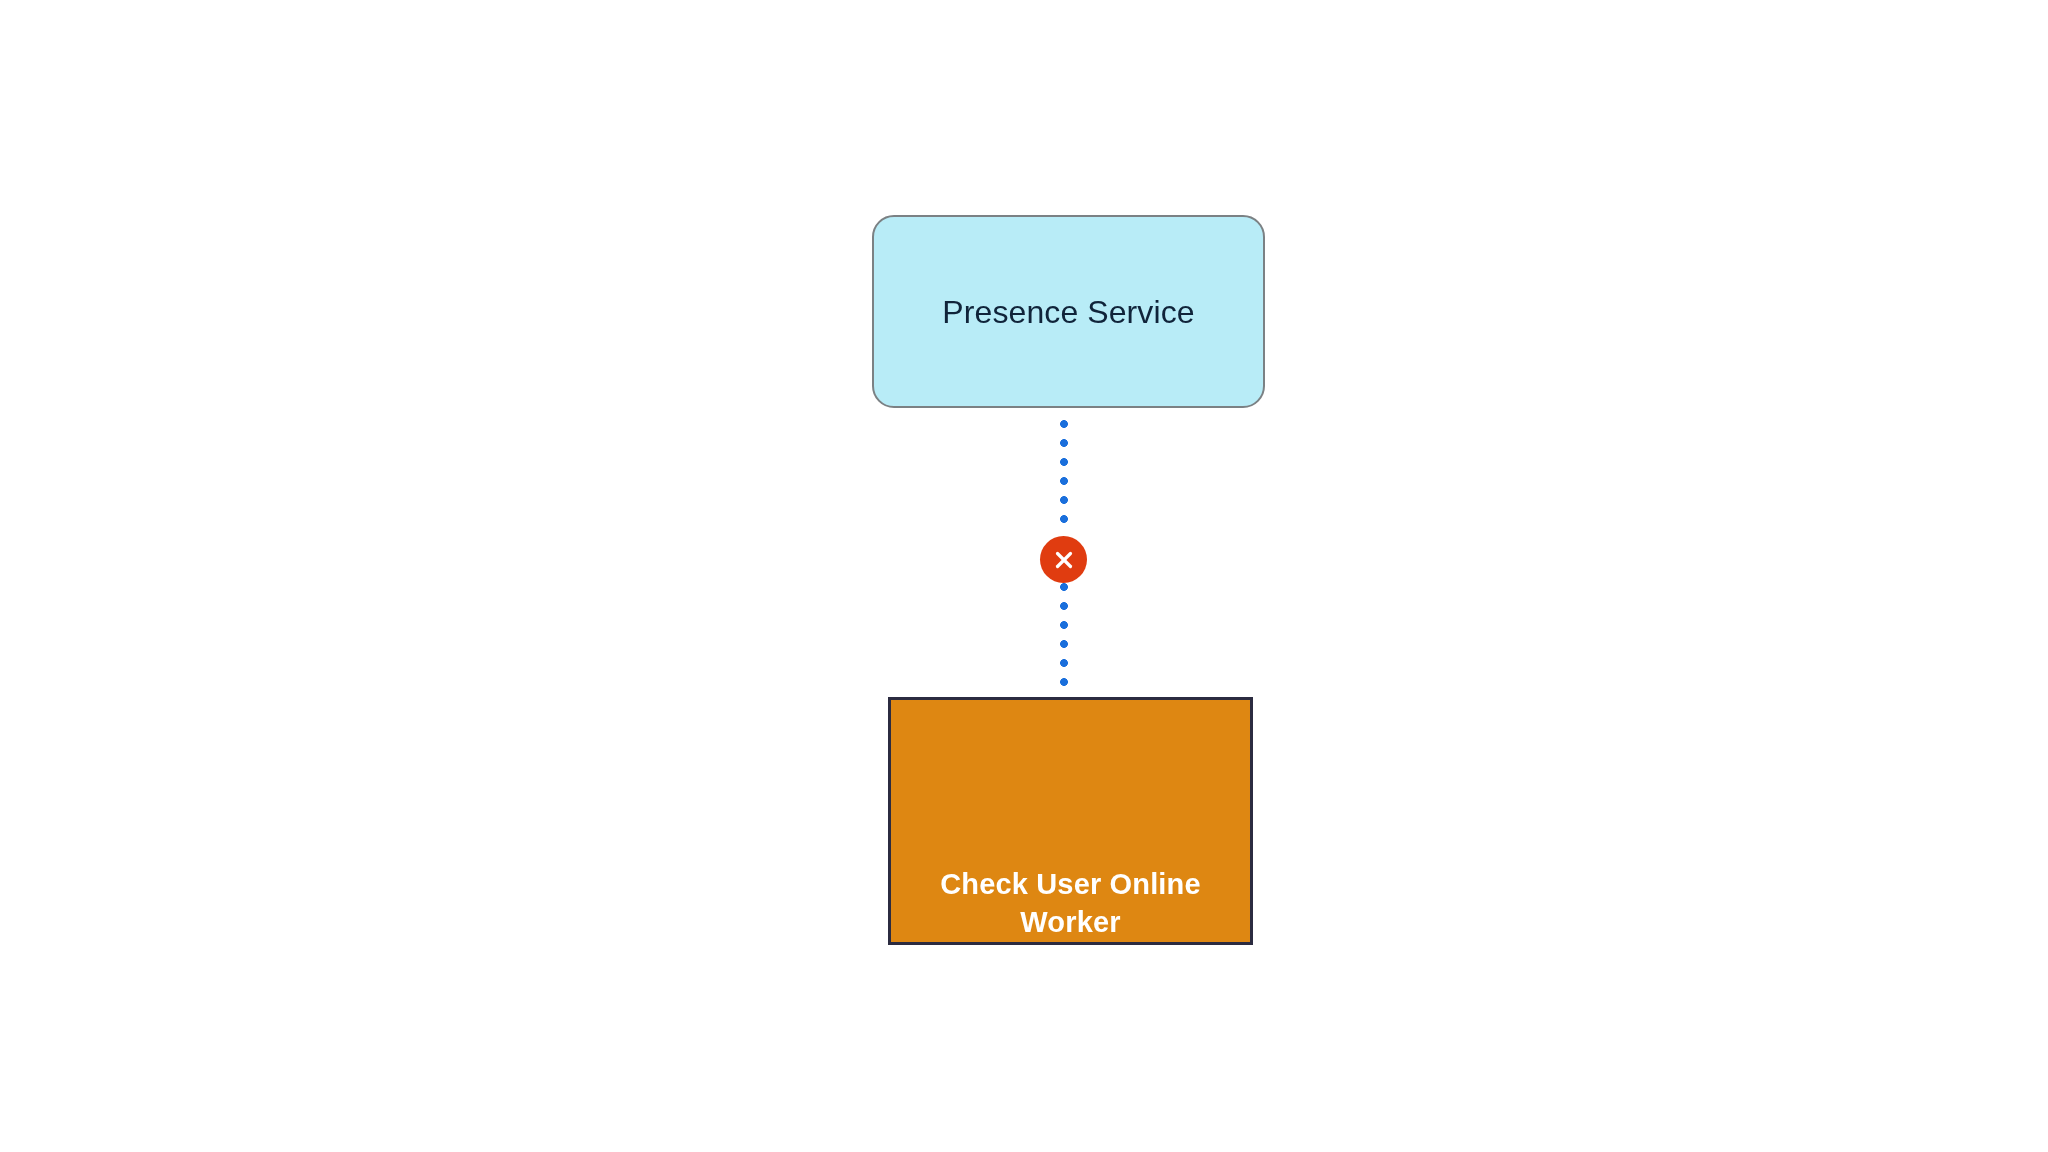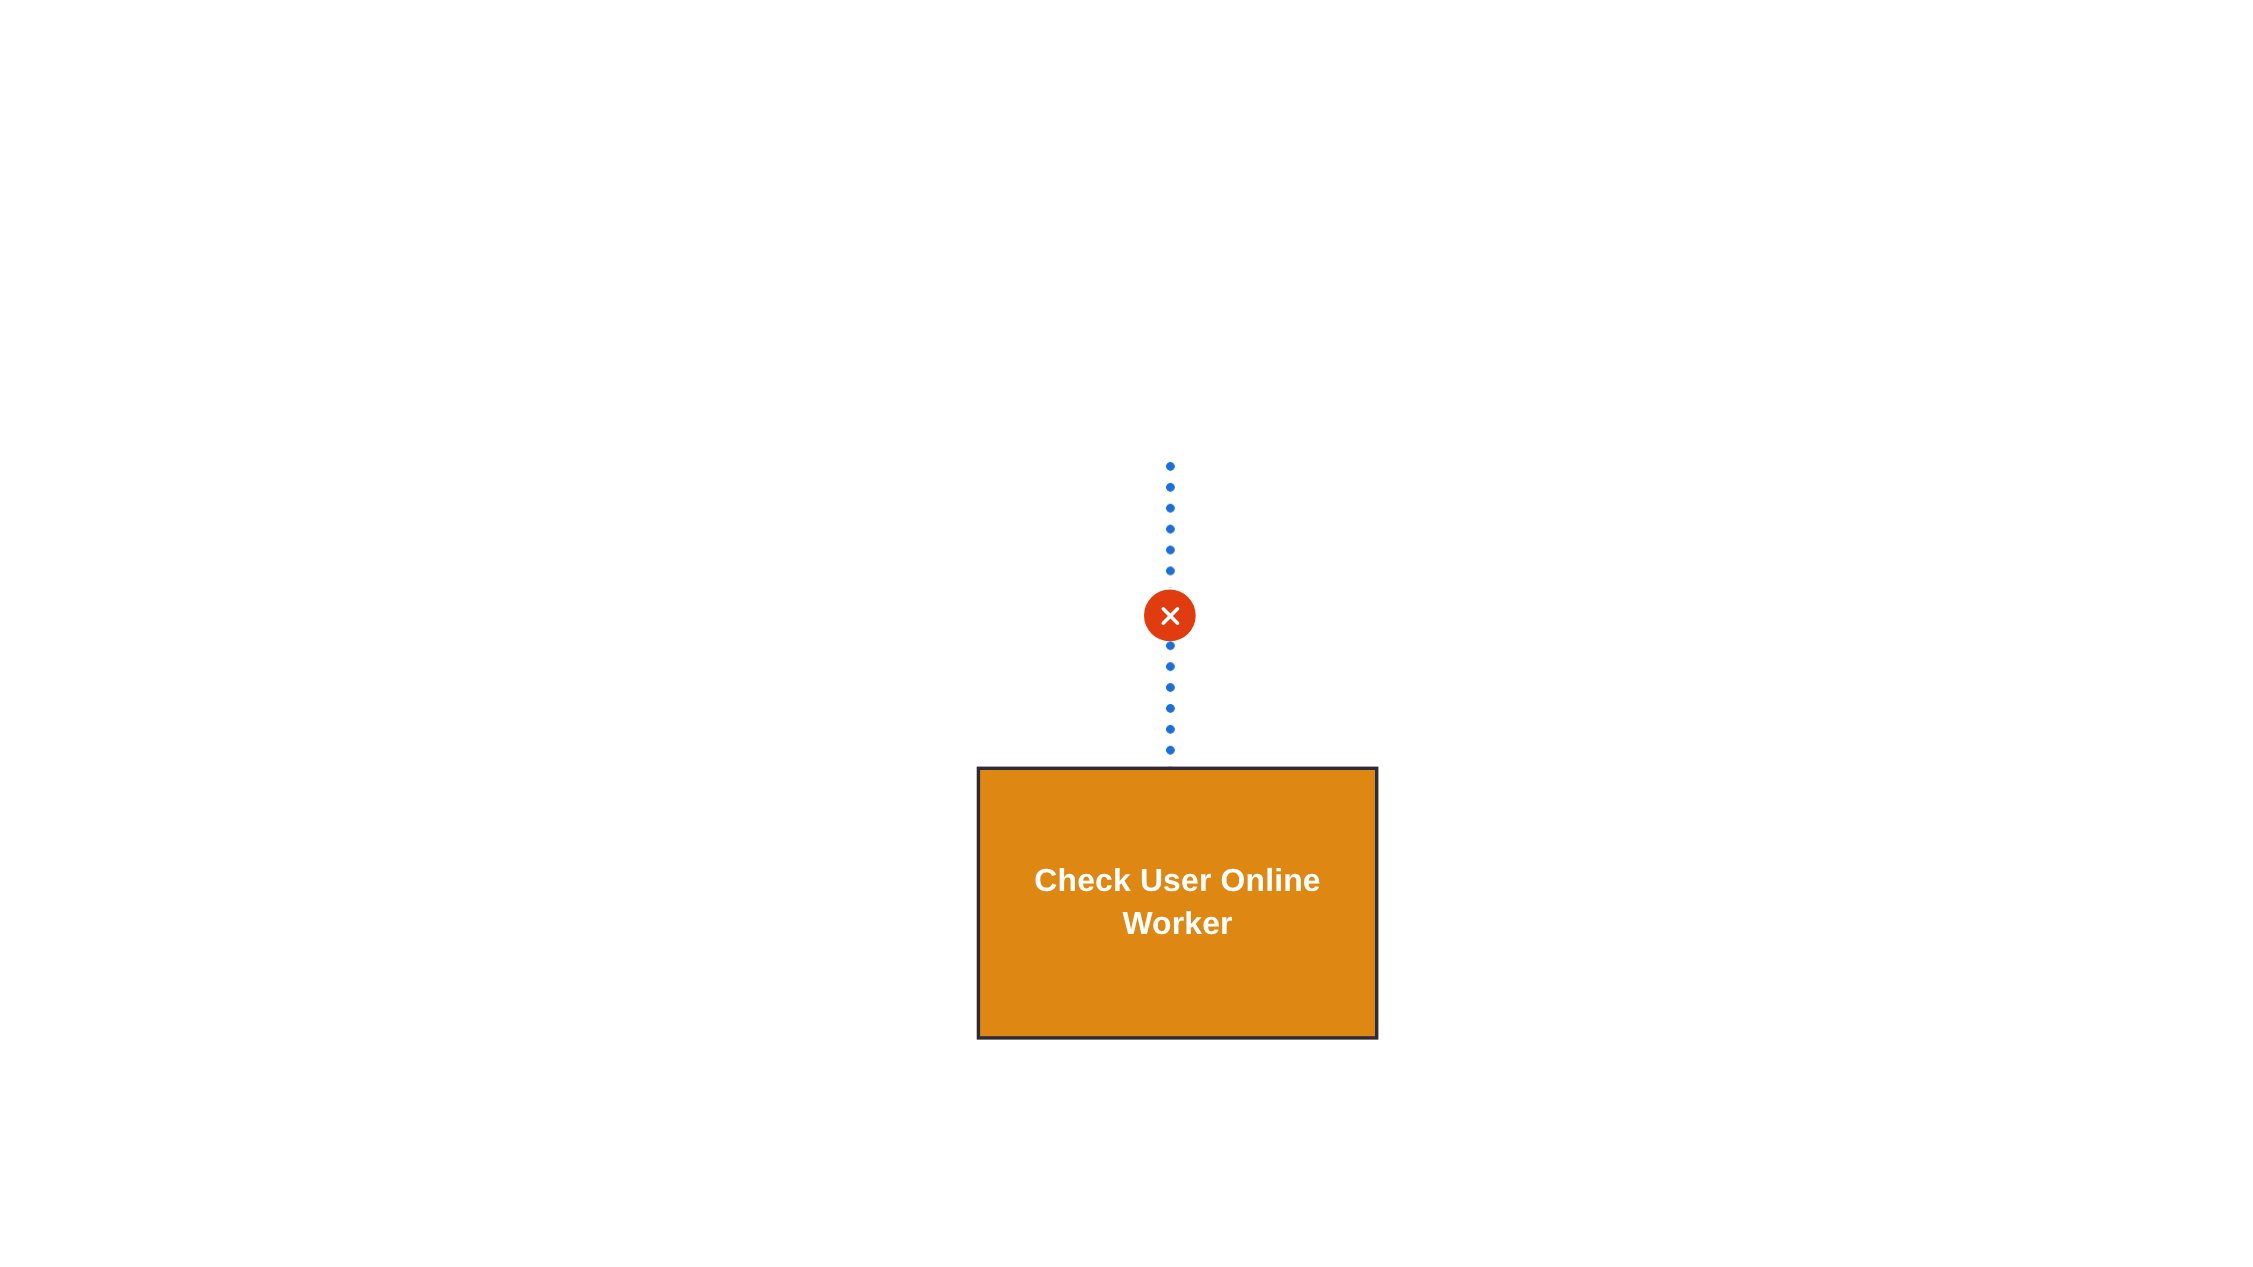--- a/index.html
+++ b/index.html
@@ -51,21 +51,21 @@
   .node-worker {
     position: absolute;
     left: 888px;
     top: 697px;
     width: 365px;
     height: 248px;
     box-sizing: border-box;
     background: #de8712;
     border: 3px solid #2b2b40;
     display: flex;
-    align-items: center;
+    align-items: flex-end;
     justify-content: center;
     text-align: center;
     padding: 0 22px;
   }
   .node-worker .label {
     color: #ffffff;
     font-size: 29px;
     font-weight: 700;
     line-height: 1.33;
     letter-spacing: 0.15px;
@@ -105,20 +105,23 @@
   }
   .blocked-marker svg {
     display: block;
   }
 </style>
 </head>
 <body>
 
 <div id="canvas">
 
+  <div class="node-service">
+    <span class="label">Presence Service</span>
+  </div>
 
   <div class="connector connector-upper"></div>
 
   <div class="blocked-marker">
     <span>
       <svg width="26" height="26" viewBox="0 0 26 26" aria-hidden="true">
         <line x1="6.5" y1="6.5" x2="19.5" y2="19.5" stroke="#ffffff" stroke-width="3.2" stroke-linecap="round"></line>
         <line x1="19.5" y1="6.5" x2="6.5" y2="19.5" stroke="#ffffff" stroke-width="3.2" stroke-linecap="round"></line>
       </svg>
     </span>

